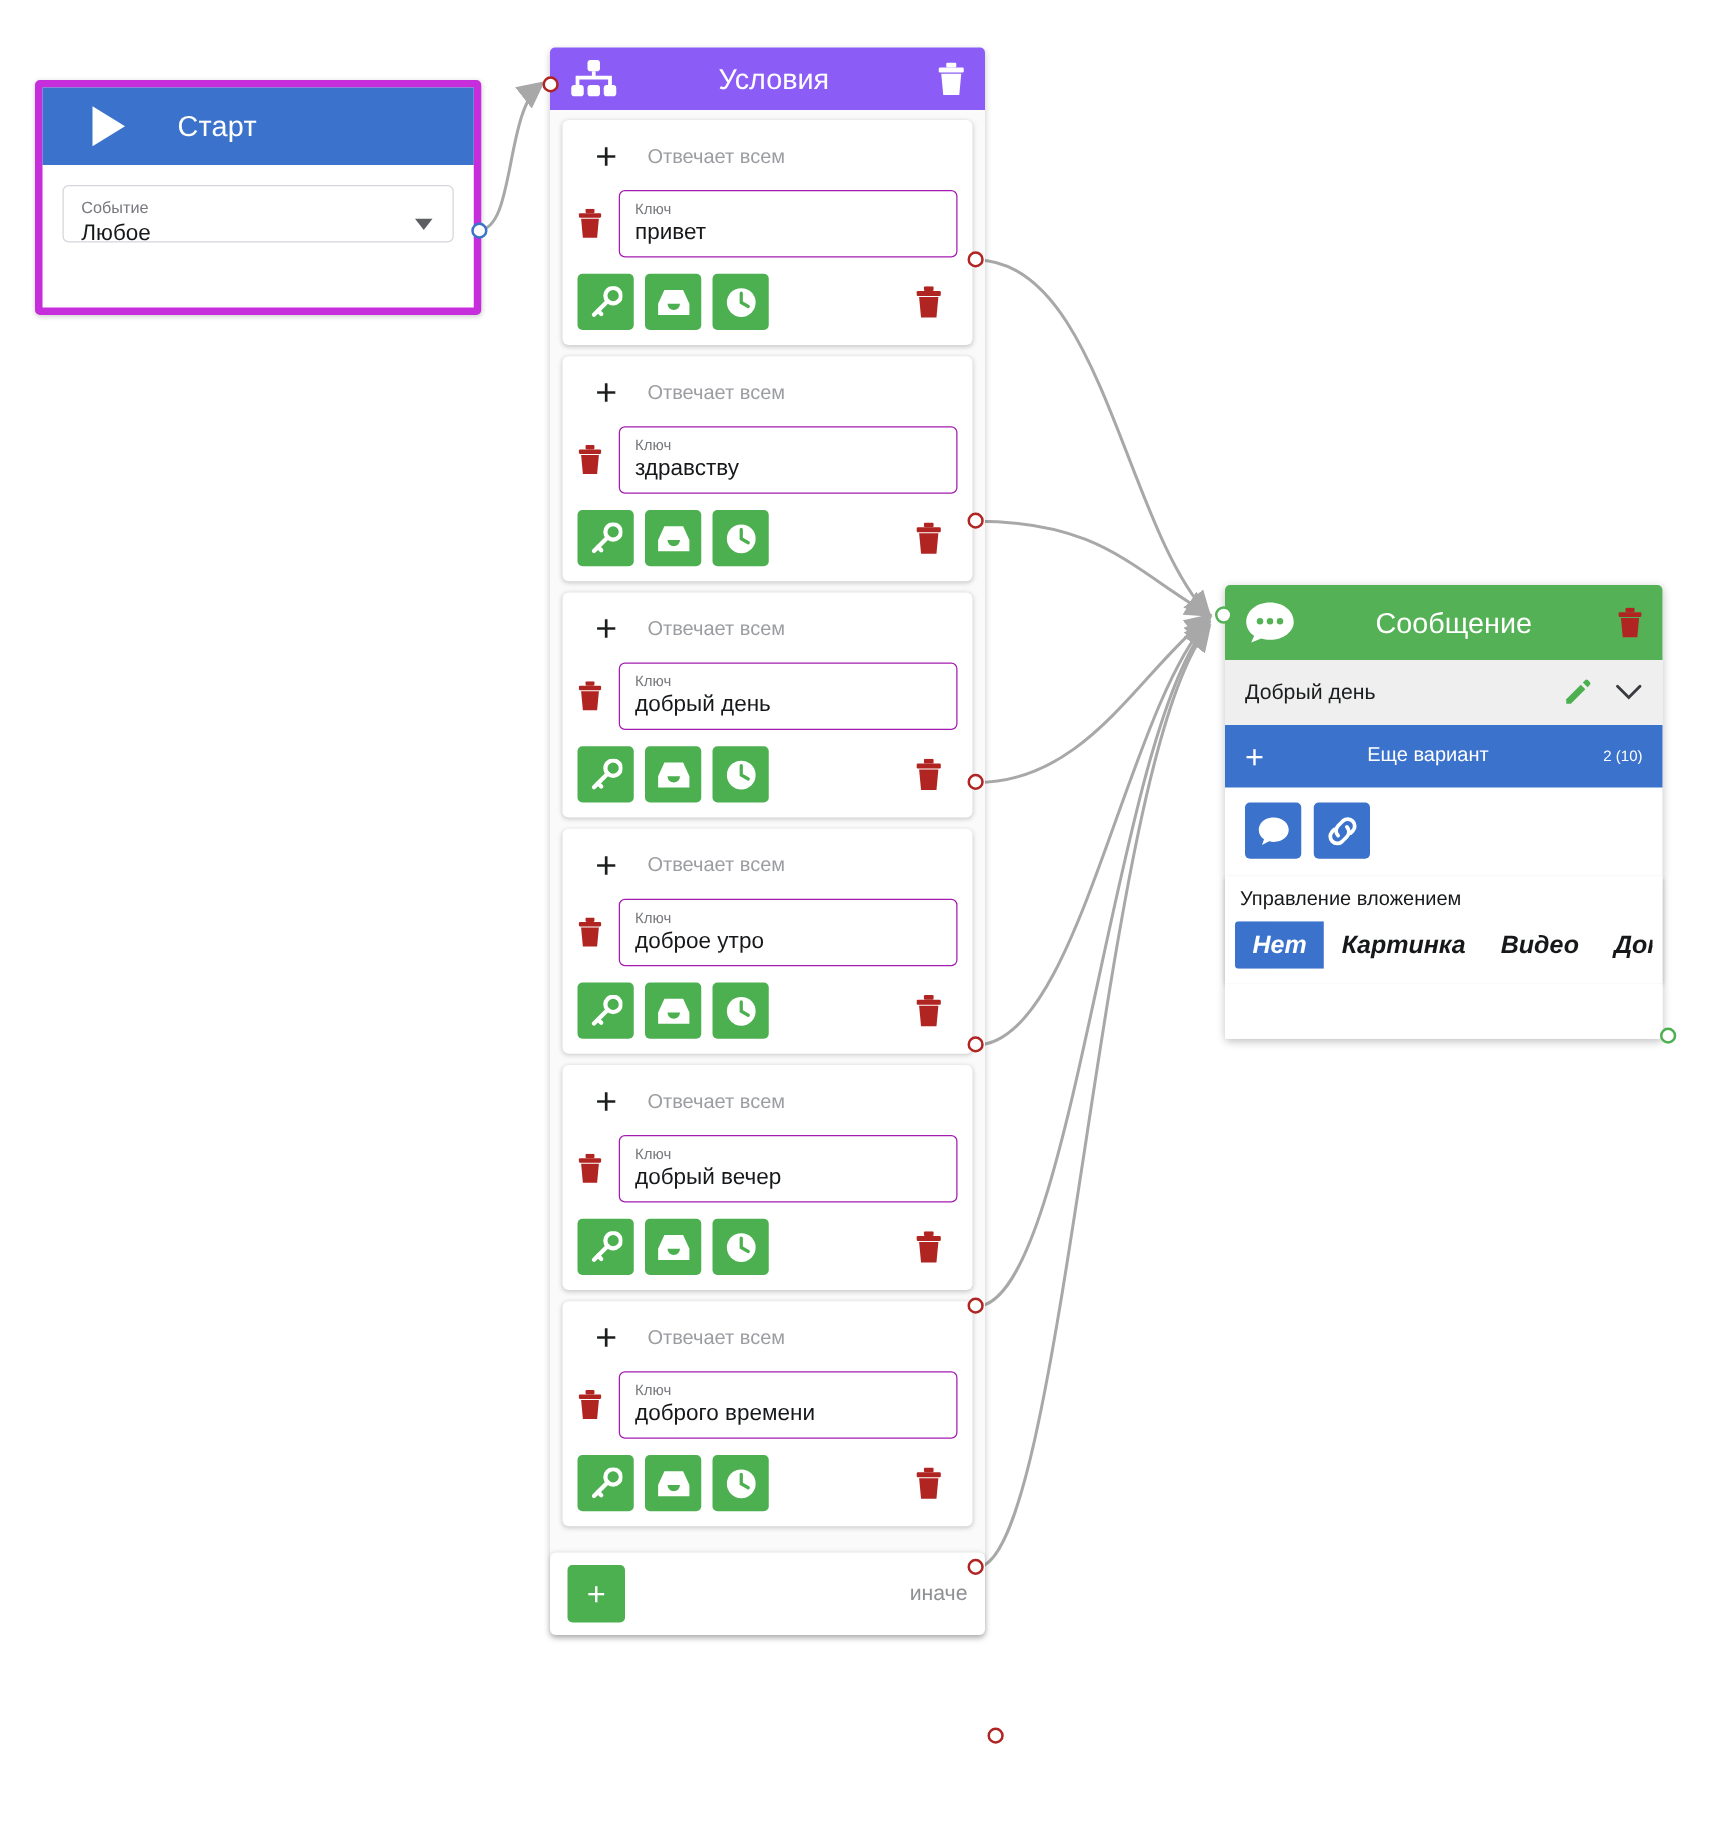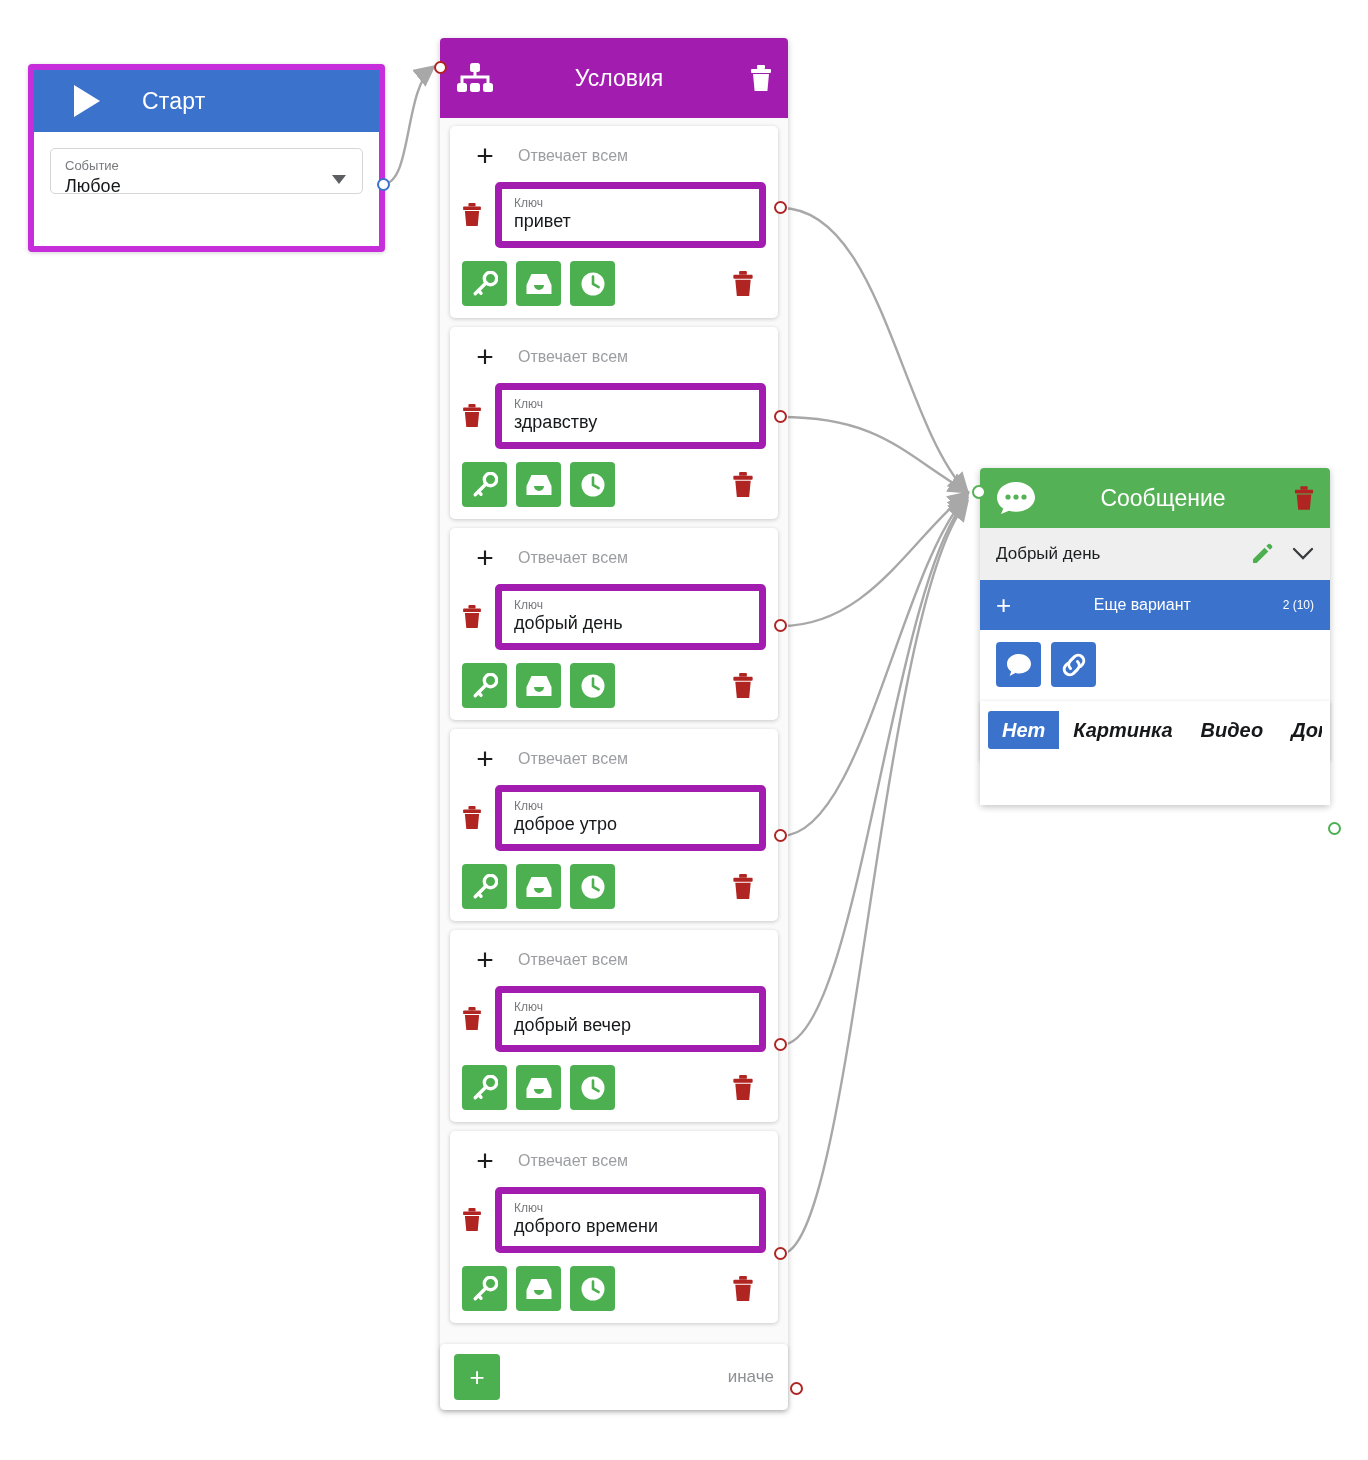--- a/index.html
+++ b/index.html
@@ -55,21 +55,21 @@
   }
 
   
   #cond-node {
     left: 440px; top: 38px; width: 348px;
     background: #fafafa;
     border-radius: 4px;
     box-shadow: 0 2px 6px rgba(0,0,0,.22);
   }
   #cond-header {
-    height: 80px; background: #a21caf;
+    height: 50px; background: #8b5cf6;
     border-radius: 4px 4px 0 0;
     display: flex; align-items: center; padding: 0 16px;
   }
   #cond-title { color: #fff; font-size: 23px; flex: 1; text-align: center; margin-left: -6px; }
   .icon-svg { display: block; }
 
   #cond-body { padding: 8px 10px 10px 10px; }
 
   .cond-card {
     background: #fff; border-radius: 5px;
@@ -79,21 +79,21 @@
   }
   .cc-toprow { display: flex; align-items: center; height: 40px; }
   .cc-plus {
     font-size: 30px; line-height: 1; color: #1b1d1f; font-weight: 400;
     width: 46px; text-align: center; cursor: pointer;
   }
   .cc-respond { color: #9b9da1; font-size: 16px; margin-left: 10px; }
 
   .cc-midrow { display: flex; align-items: center; margin-top: 6px; }
   .cc-key-wrap {
-    flex: 1; border: 7px solid #a21caf; border-radius: 5px;
+    flex: 1; border: 1px solid #a21caf; border-radius: 5px;
     padding: 7px 12px 9px 12px; background: #fff; margin-left: 13px;
   }
   .cc-key-label { font-size: 12px; color: #77797d; }
   .cc-key-value { font-size: 18px; color: #16181a; margin-top: 1px; }
 
   .cc-botrow { display: flex; align-items: center; margin-top: 13px; }
   .g-btn {
     width: 45px; height: 45px; background: #4caf50; border-radius: 4px;
     margin-right: 9px; display: flex; align-items: center; justify-content: center;
     cursor: pointer;
@@ -582,20 +582,21 @@
       </div>
       <div class="b-btn">
         <svg class="icon-svg" width="28" height="26" viewBox="0 0 28 26">
           <path d="M10.5 16.5 a5.6 5.6 0 0 1 0 -7.9 l4 -4 a5.6 5.6 0 0 1 7.9 7.9 l-2 2" stroke="#fff" stroke-width="3" fill="none" stroke-linecap="round"></path>
           <path d="M17.5 9.5 a5.6 5.6 0 0 1 0 7.9 l-4 4 a5.6 5.6 0 0 1 -7.9 -7.9 l2 -2" stroke="#fff" stroke-width="3" fill="none" stroke-linecap="round"></path>
         </svg>
       </div>
     </div>
 
     <div id="attach-panel">
+      <div id="attach-title">Управление вложением</div>
       <div id="attach-tabs">
           <div class="attach-tab active">Нет</div>
           <div class="attach-tab">Картинка</div>
           <div class="attach-tab">Видео</div>
           <div class="attach-tab">Документ</div>
         </div>
     </div>
     <div id="msg-footer"></div>
   </div>
 

